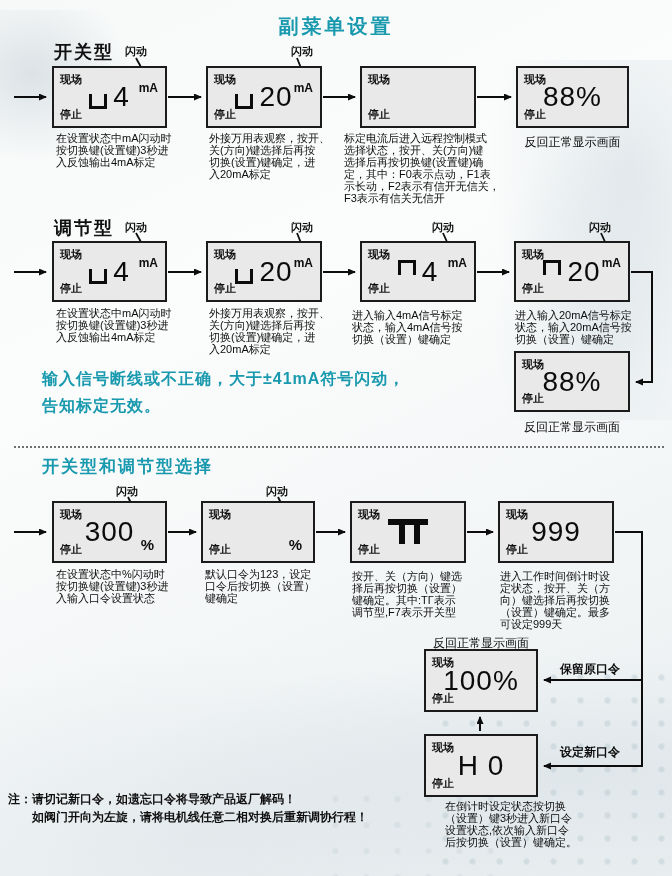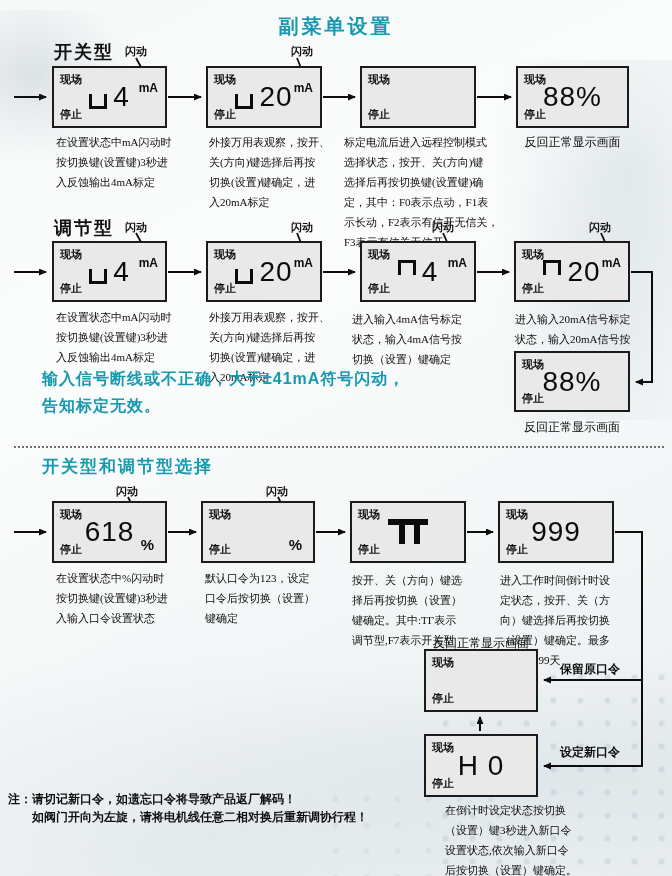--- a/index.html
+++ b/index.html
@@ -47,22 +47,22 @@
   .sym{display:inline-block;box-sizing:border-box;}
   .sym-u{width:18px;height:15px;border:3px solid #0b0b0b;border-top:none;margin-top:9px;}
   .sym-n{width:18px;height:15px;border:3px solid #0b0b0b;border-bottom:none;margin-bottom:9px;}
   .sym-tt{position:relative;width:40px;height:26px;}
   .sym-tt i{position:absolute;background:#0b0b0b;}
   .sym-tt .bar{left:0;top:0;width:40px;height:6px;}
   .sym-tt .v1{left:11px;top:5px;width:6px;height:20px;}
   .sym-tt .v2{left:26px;top:5px;width:6px;height:20px;}
 
   .flash{position:absolute;font-size:11px;font-weight:600;color:#101010;}
-  .desc{position:absolute;font-size:11px;line-height:20px;color:#0d0d0d;
-    font-weight:500;white-space:pre-line;font-family:Liberation Serif, serif;}
+  .desc{position:absolute;font-size:11px;line-height:12px;color:#0d0d0d;
+    font-weight:500;white-space:pre-line;}
   .caption{position:absolute;font-size:12px;font-weight:400;color:#0d0d0d;text-align:center;}
   .sidelabel{position:absolute;font-size:12px;font-weight:600;color:#0d0d0d;}
   .divider{position:absolute;left:14px;right:8px;top:446px;border-top:2px dotted #6f6f6f;}
   .note{position:absolute;font-size:12px;font-weight:600;color:#101010;}
 </style>
 </head>
 <body>
 
 <div id="canvas">
 
@@ -240,21 +240,21 @@
 
   <div class="sec2-title">开关型和调节型选择</div>
 
   <div class="flash" style="left:116px;top:484px;">闪动</div>
   <div class="flash" style="left:266px;top:484px;">闪动</div>
 
   <div class="lcd" style="left:52px;top:501px;width:115px;height:62px;">
     <span class="corner site">现场</span>
     <span class="corner stop">停止</span>
     <div class="valrow">
-      <span class="val">618</span>
+      <span class="val">300</span>
     </div>
     <span class="unit-pct">%</span>
   </div>
   <div class="desc" style="left:56px;top:568px;width:130px;">在设置状态中%闪动时
 按切换键(设置键)3秒进
 入输入口令设置状态</div>
 
   <div class="lcd" style="left:201px;top:501px;width:114px;height:62px;">
     <span class="corner site">现场</span>
     <span class="corner stop">停止</span>
@@ -291,20 +291,23 @@
 定状态，按开、关（方
 向）键选择后再按切换
 （设置）键确定。最多
 可设定999天</div>
 
   <div class="caption" style="left:424px;top:635px;width:114px;">反回正常显示画面</div>
 
   <div class="lcd" style="left:424px;top:649px;width:114px;height:63px;">
     <span class="corner site">现场</span>
     <span class="corner stop">停止</span>
+    <div class="valrow">
+      <span class="val">100%</span>
+    </div>
   </div>
   <div class="sidelabel" style="left:560px;top:661px;">保留原口令</div>
 
   <div class="lcd" style="left:424px;top:734px;width:114px;height:63px;">
     <span class="corner site">现场</span>
     <span class="corner stop">停止</span>
     <div class="valrow">
       <span class="val">H 0</span>
     </div>
   </div>

